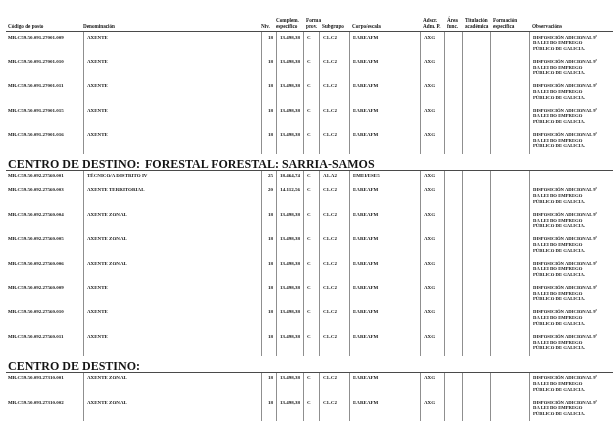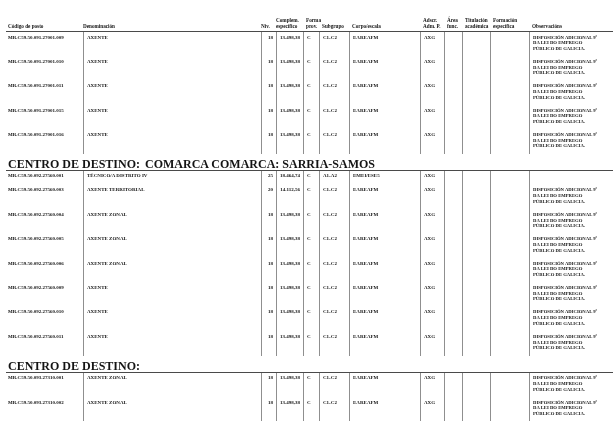--- a/index.html
+++ b/index.html
@@ -173,21 +173,21 @@
           <div class="cell c-area"></div>
           <div class="cell c-titulacion"></div>
           <div class="cell c-formacion"></div>
           <div class="cell c-observacions">DISPOSICIÓN ADICIONAL 9ª
 DA LEI DO EMPREGO
 PÚBLICO DE GALICIA.</div>
         </div>
       </div>
       <div class="section-heading">
         <span class="sh-label">CENTRO DE DESTINO:</span>
-        <span class="sh-value">COMARCA COMARCA: SARRIA-SAMOS</span>
+        <span class="sh-value">FORESTAL FORESTAL: SARRIA-SAMOS</span>
       </div>
       <div class="section-body">
         <div class="row short">
           <div class="cell c-codigo">MR.C59.50.092.27560.001</div>
           <div class="cell c-denominacion">TÉCNICO/A DISTRITO IV</div>
           <div class="cell c-niv">25</div>
           <div class="cell c-complem">18.464,74</div>
           <div class="cell c-prov">C</div>
           <div class="cell c-subgrupo">A1-A2</div>
           <div class="cell c-corpo">EMEI/ESE5</div>

